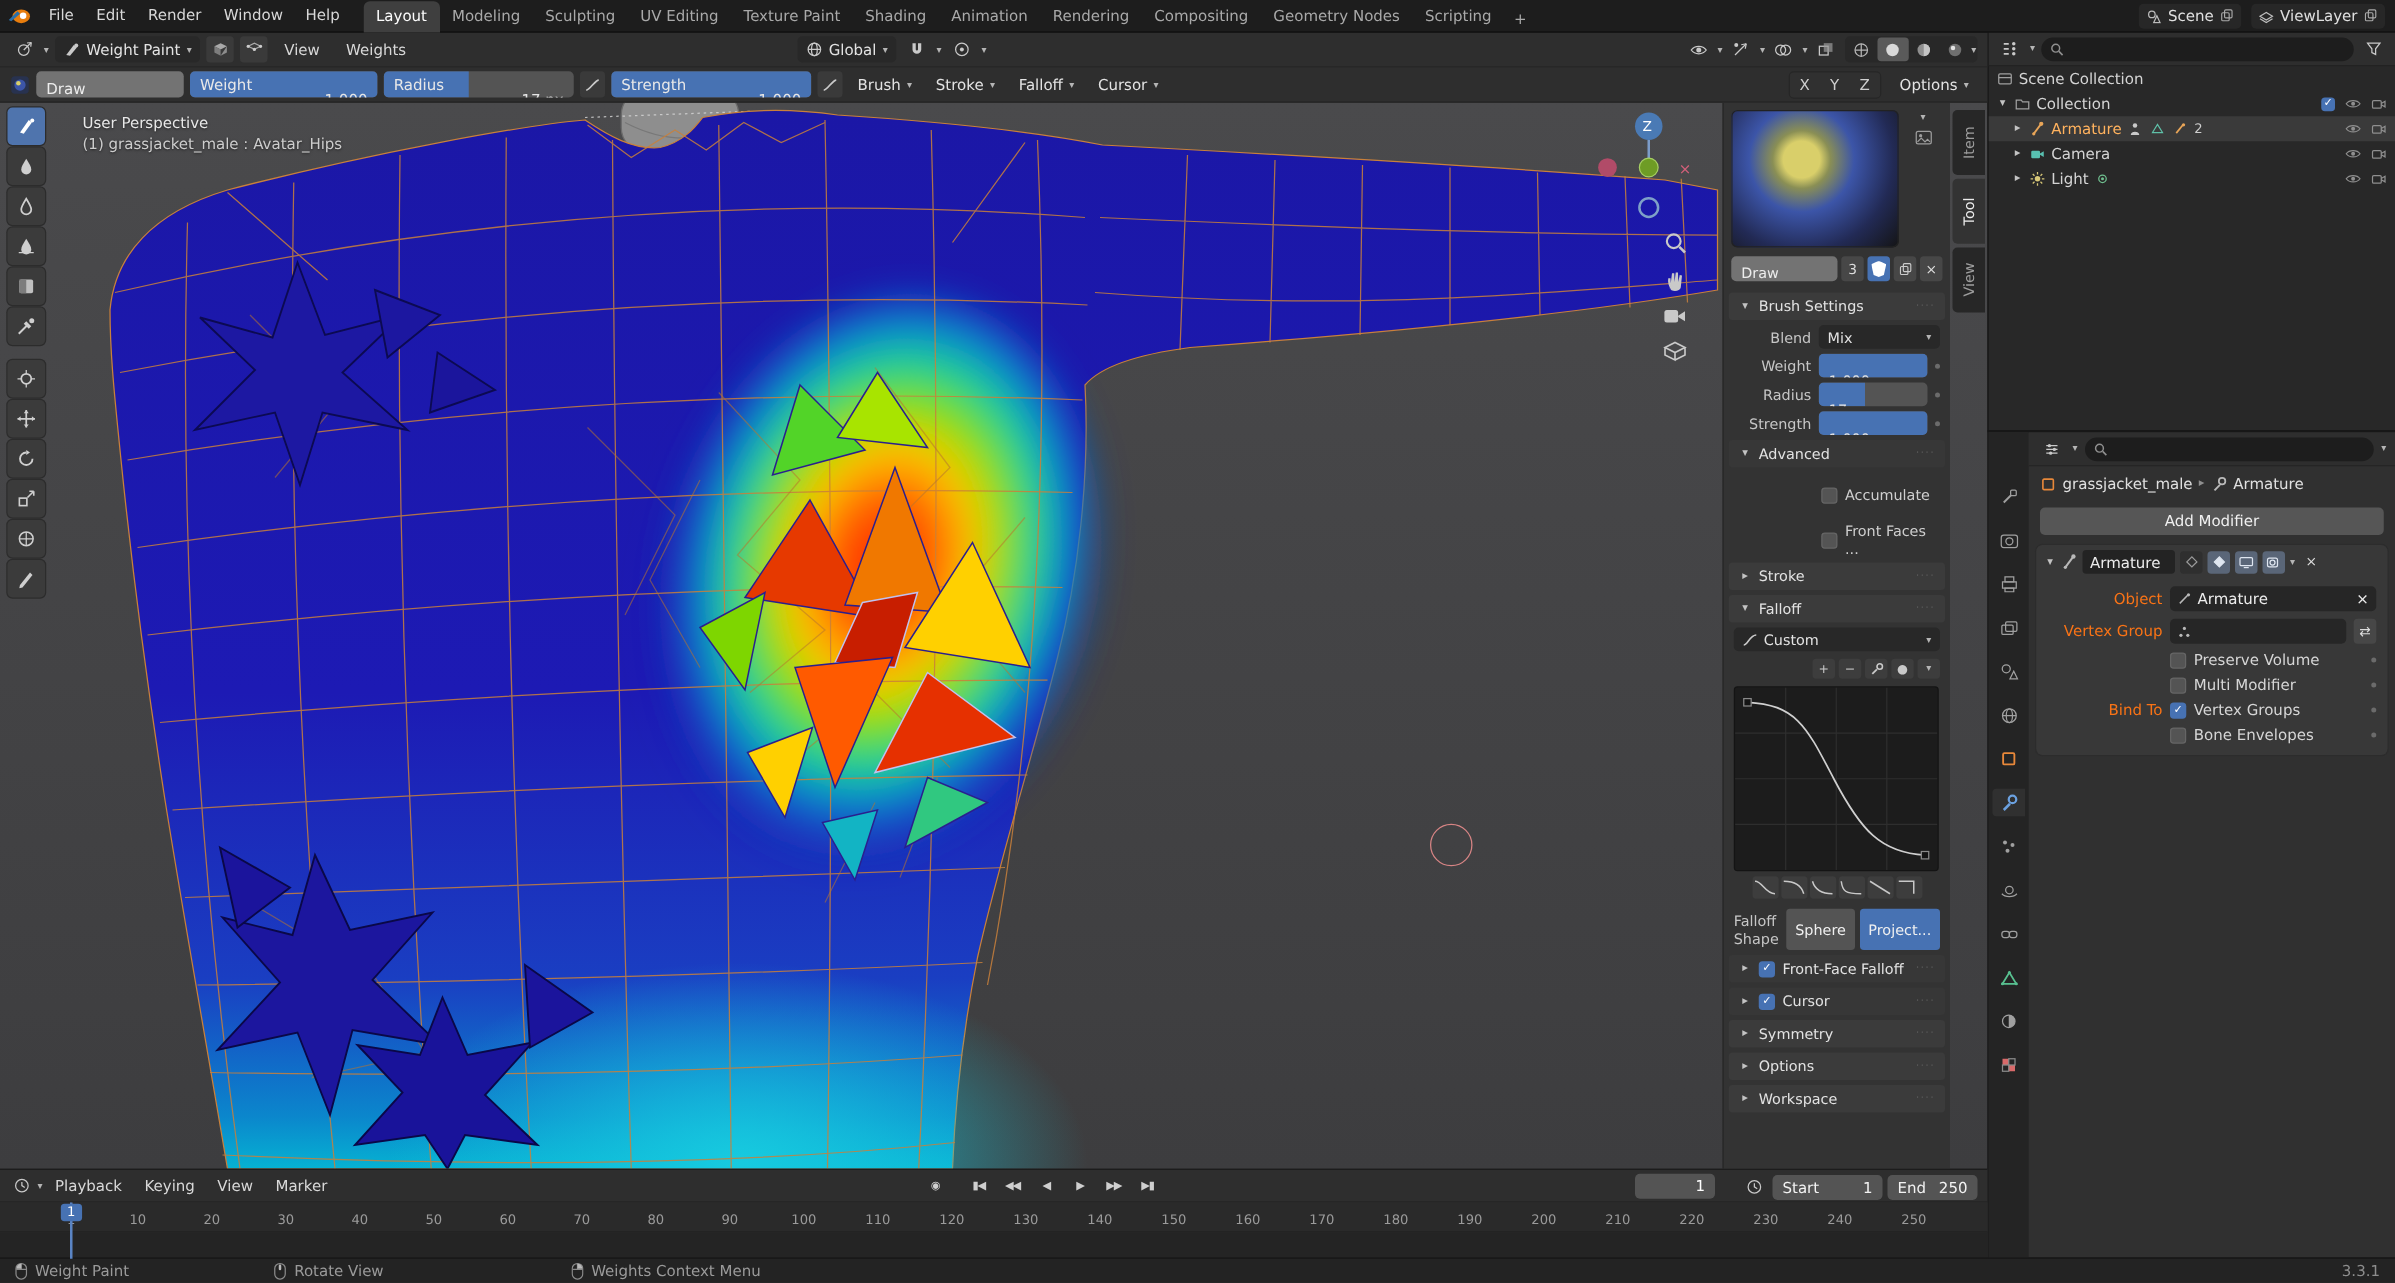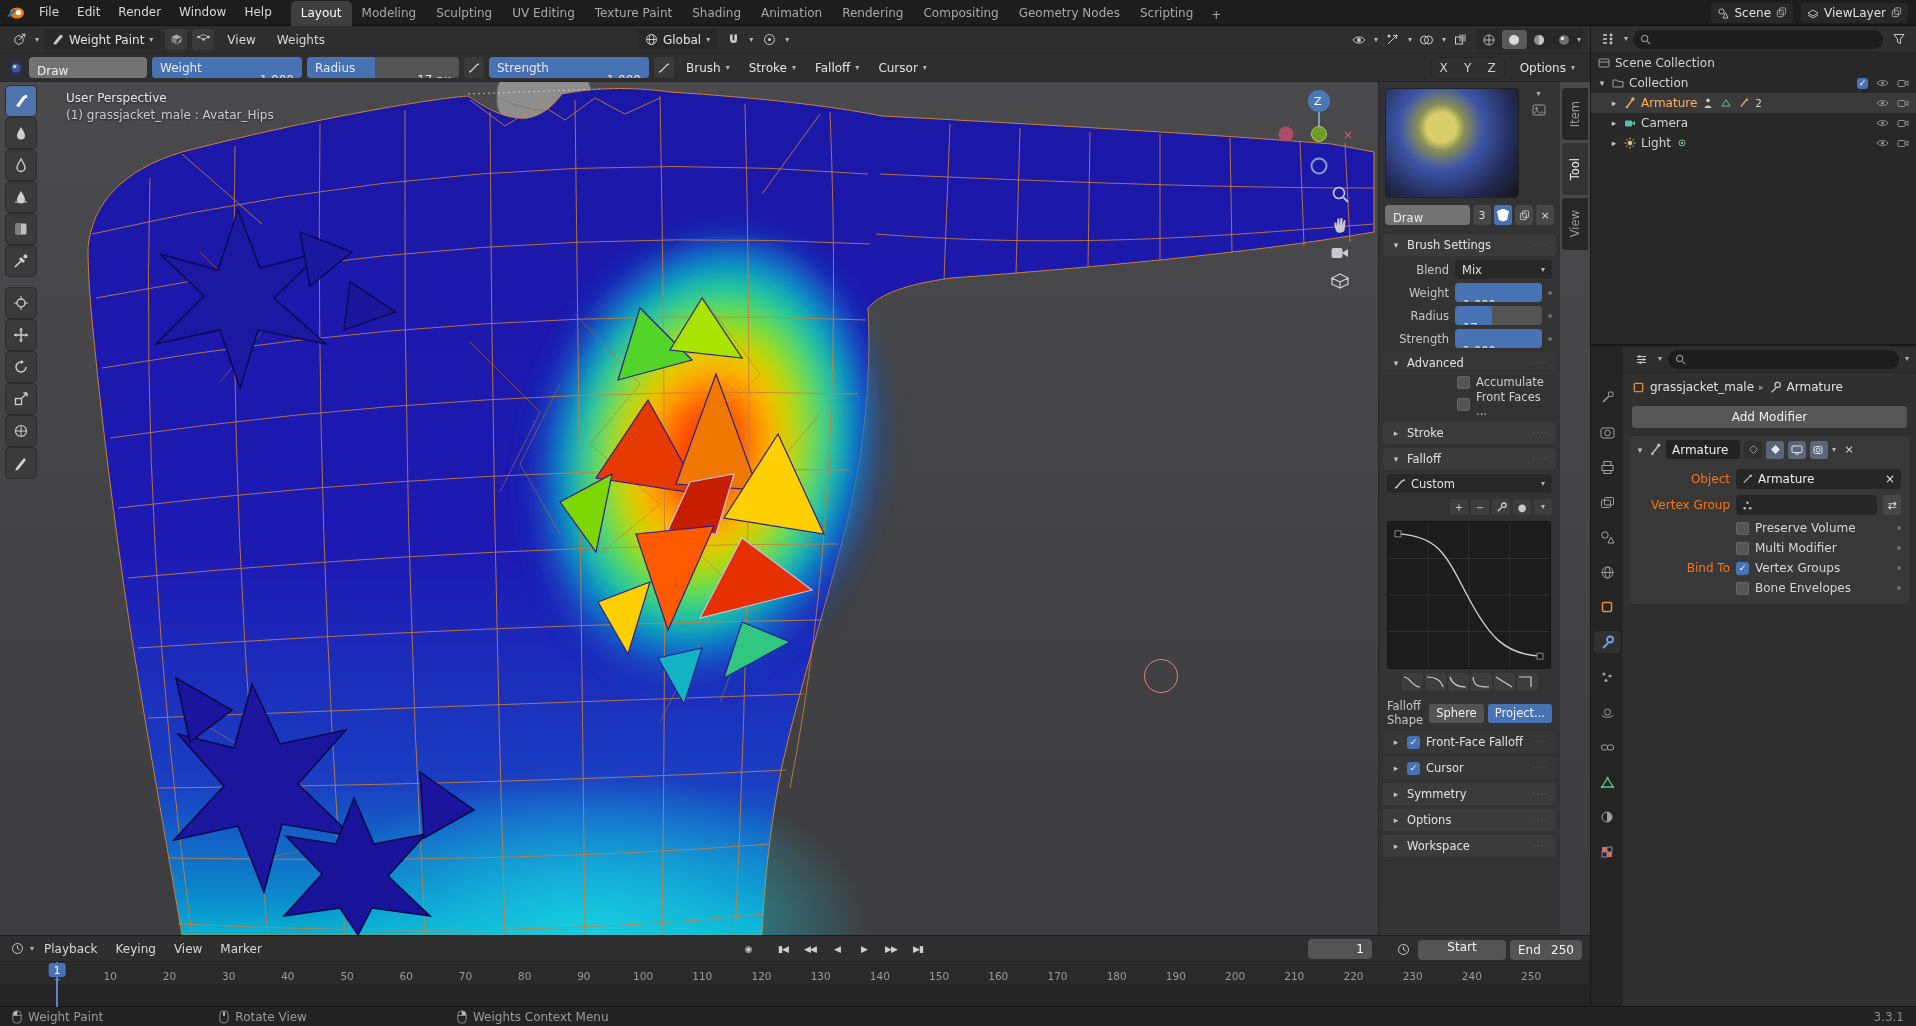--- a/index.html
+++ b/index.html
@@ -66,30 +66,30 @@
   .small-btn{display:inline-flex;align-items:center;justify-content:center;min-width:18px;height:20px;padding:0 3px;border-radius:3px;background:#474747;color:#dcdcdc;font-size:11px;}
   .small-btn.blue{background:#4772b3;color:#fff;}
   .shield{width:12px;height:13px;background:#fff;clip-path:polygon(50% 0,100% 22%,84% 88%,50% 100%,16% 88%,0 22%);}
   .tp-sec-hdr{display:flex;align-items:center;gap:6px;padding:4px 8px;background:#3b3b3b;border-radius:3px;margin:4px 4px 0;color:#e2e2e2;}
   .tp-sec-hdr .grip{margin-left:auto;color:#5d5d5d;font-size:9px;letter-spacing:1px;}
   .tp-sec-hdr .grip::after{content:"····";}
   .caret{width:10px;font-size:9px;color:#c3c3c3;text-align:center;}
   .tp-row{display:flex;align-items:center;margin:4px 8px 0 8px;gap:6px;}
   .tp-label{width:62px;text-align:right;color:#c6c6c6;flex:none;}
   .tp-widget{flex:1;min-width:0;}
-  .tp-check-row{display:flex;align-items:center;gap:6px;margin:1px 8px 0 78px;color:#cfcfcf;}
+  .tp-check-row{display:flex;align-items:center;gap:6px;margin:15px 8px 0 78px;color:#cfcfcf;}
   .cb{width:13px;height:13px;border-radius:3px;background:#545454;box-shadow:inset 0 0 0 1px #656565;display:inline-flex;align-items:center;justify-content:center;font-size:9px;color:#fff;flex:none;}
   .cb.checked{background:#4772b3;box-shadow:none;}
   #falloff-curve{margin:6px 8px 0;background:#1c1c1c;border:1px solid #141414;border-radius:3px;}
   .curve-tools{display:flex;justify-content:flex-end;gap:3px;margin:6px 8px 0;}
   .curve-tools .mini-btn{width:18px;height:16px;background:#3d3d3d;font-size:10px;}
   .preset-row{display:flex;justify-content:center;gap:2px;margin:4px 8px 0;}
   .preset-btn{width:21px;height:18px;border-radius:3px;background:#3d3d3d;display:flex;align-items:center;justify-content:center;}
   .fshape-row{display:flex;align-items:center;margin:8px 8px 0;gap:4px;color:#c6c6c6;}
-  .fshape-row .btn{height:19px;padding:0 7px;border-radius:3px;background:#545454;color:#f0f0f0;display:inline-flex;align-items:center;}
+  .fshape-row .btn{height:33px;padding:0 7px;border-radius:3px;background:#545454;color:#f0f0f0;display:inline-flex;align-items:center;}
   .fshape-row .btn.active{background:#4772b3;}
   
   #panel-tabs{position:absolute;right:2px;top:6px;width:26px;display:flex;flex-direction:column;gap:3px;}
   .ptab{height:52px;background:#272727;border-radius:4px 0 0 4px;display:flex;align-items:center;justify-content:center;color:#9d9d9d;}
   .ptab.active{background:#333333;color:#ececec;}
   .ptab span{writing-mode:vertical-rl;transform:rotate(180deg);font-size:11.5px;}
 
   
   #outliner{left:1590px;top:26px;width:326px;height:320px;background:#282828;border-left:1px solid #171717;border-bottom:2px solid #171717;}
   .ol-header{height:27px;background:#2e2e2e;display:flex;align-items:center;gap:5px;padding:0 6px;border-bottom:1px solid #222;}
@@ -1186,21 +1186,21 @@
     <div class="tl-frame">
         <span>1</span>
       </div>
     <div class="tl-range">
       <span class="icon-btn">
           <svg width="13" height="13" viewBox="0 0 13 13">
             <circle cx="6.5" cy="6.5" r="5" fill="none" stroke="#c9c9c9"></circle>
             <path d="M6.5,3.5 V6.5 L8.8,8" fill="none" stroke="#c9c9c9"></path>
           </svg>
         </span>
-      <div class="range-field" style="width:88px;flex-direction:column;">
+      <div class="range-field" style="width:88px;">
         <span>Start</span>
         <span>1</span>
       </div>
       <div class="range-field" style="width:72px;">
         <span>End</span>
         <span>250</span>
       </div>
     </div>
   </div>
   <div class="tl-ruler">

